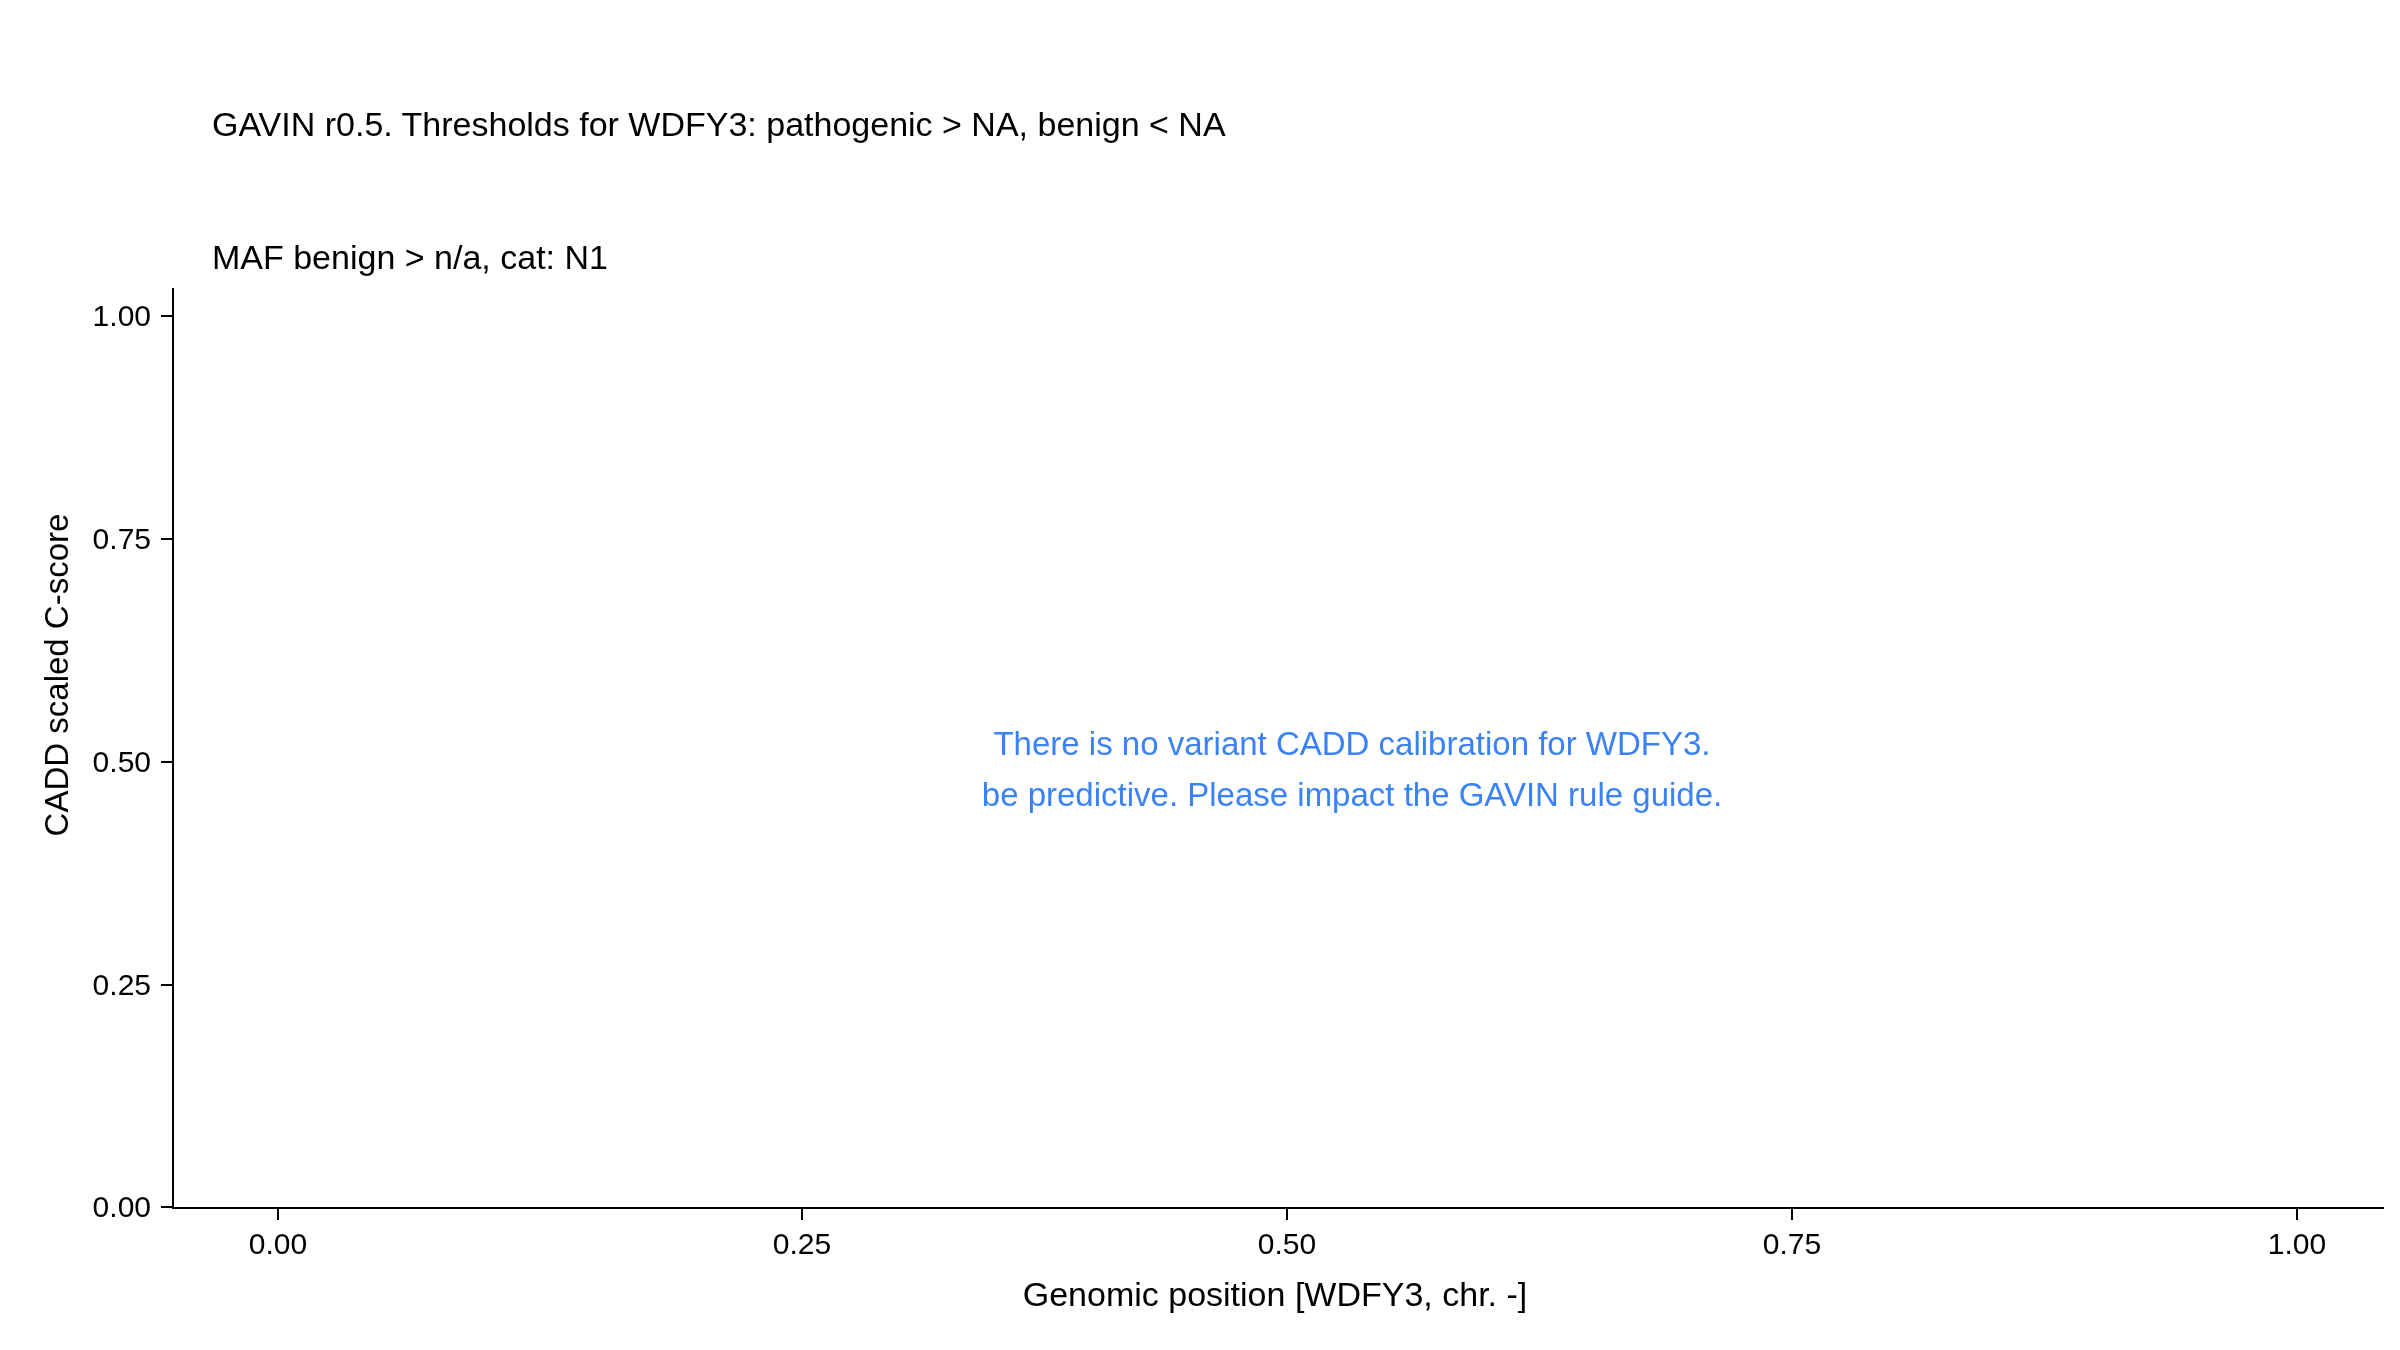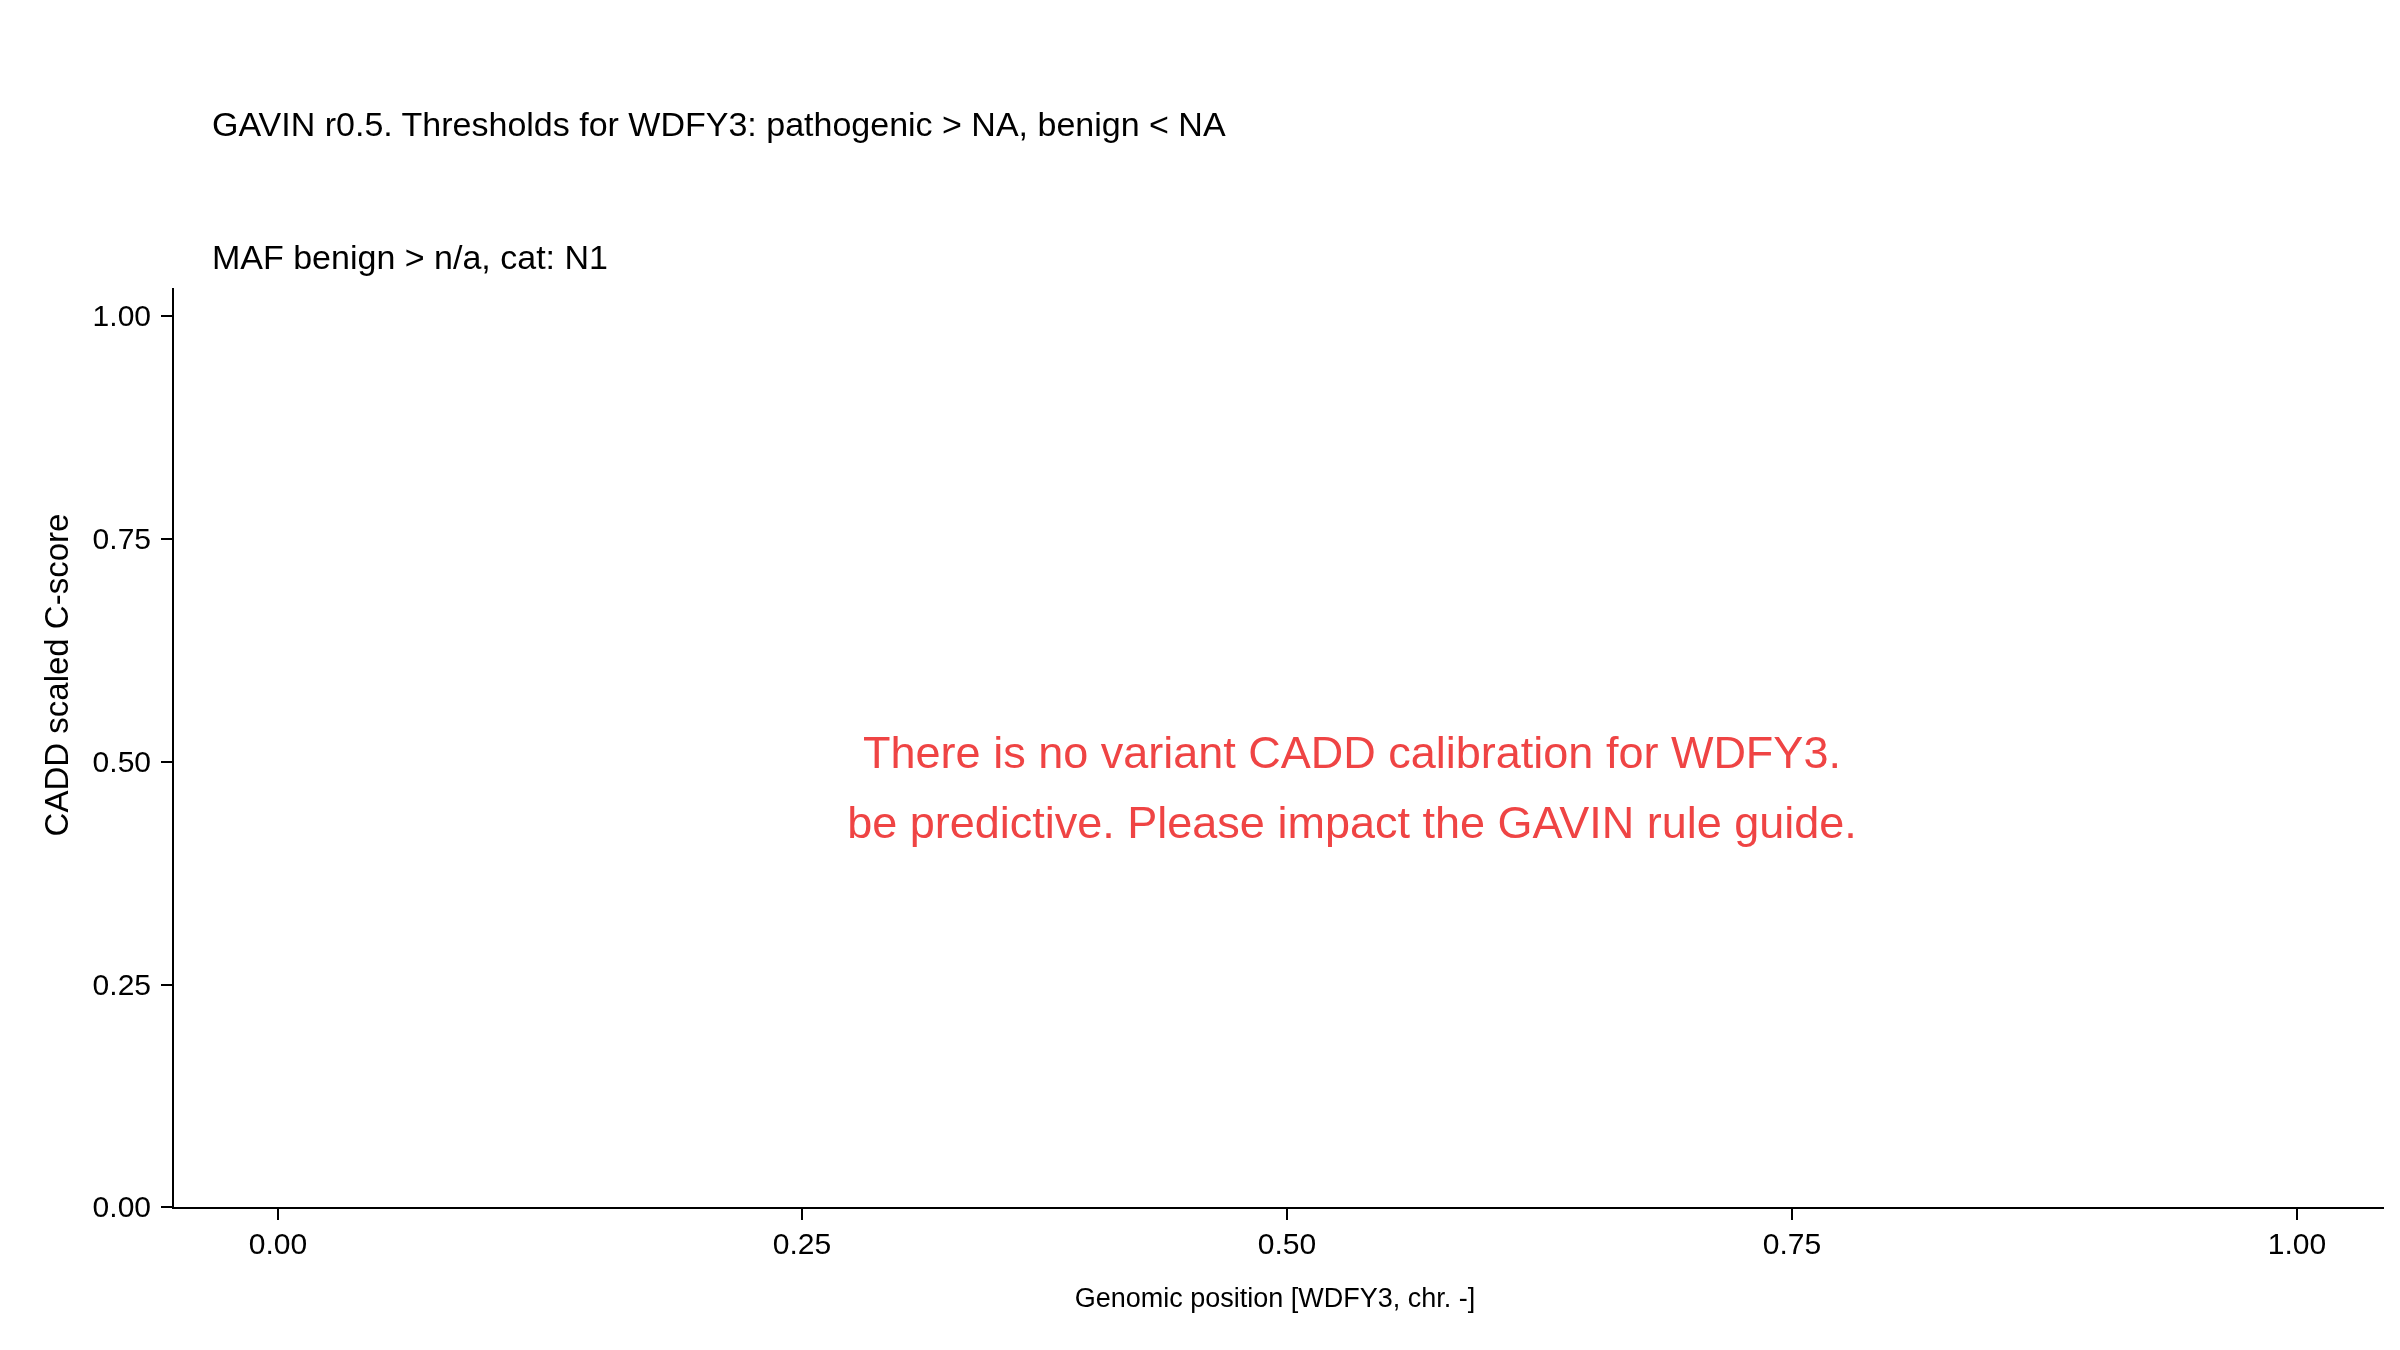--- a/index.html
+++ b/index.html
@@ -49,23 +49,22 @@
     font-size: 33px;
     line-height: 46px;
     color: #000000;
   }
   #x-axis-title {
     position: absolute;
     left: 170px;
     top: 1275px;
     width: 2210px;
     text-align: center;
-    font-size: 27px;
+    font-size: 34px;
     color: #000000;
-    margin-top: 8px;
   }
 
   
   #panel {
     position: absolute;
     left: 172px;
     top: 288px;
     width: 2212px;
     height: 920px;
     background: #ffffff;
@@ -119,23 +118,23 @@
     width: 160px;
   }
 
   
   #panel-annotation {
     position: absolute;
     left: 520px;
     top: 430px;
     width: 1320px;
     text-align: center;
-    font-size: 45px;
+    font-size: 33px;
     line-height: 1.55;
-    color: #ef4444;
+    color: #3b82f6;
   }
   .annot-line { display: block; }
 </style>
 </head>
 <body>
 
 <div id="plot-root">
 
   <div id="title-block">
     <span class="title-line">GAVIN r0.5. Thresholds for WDFY3: pathogenic &gt; NA, benign &lt; NA</span>

